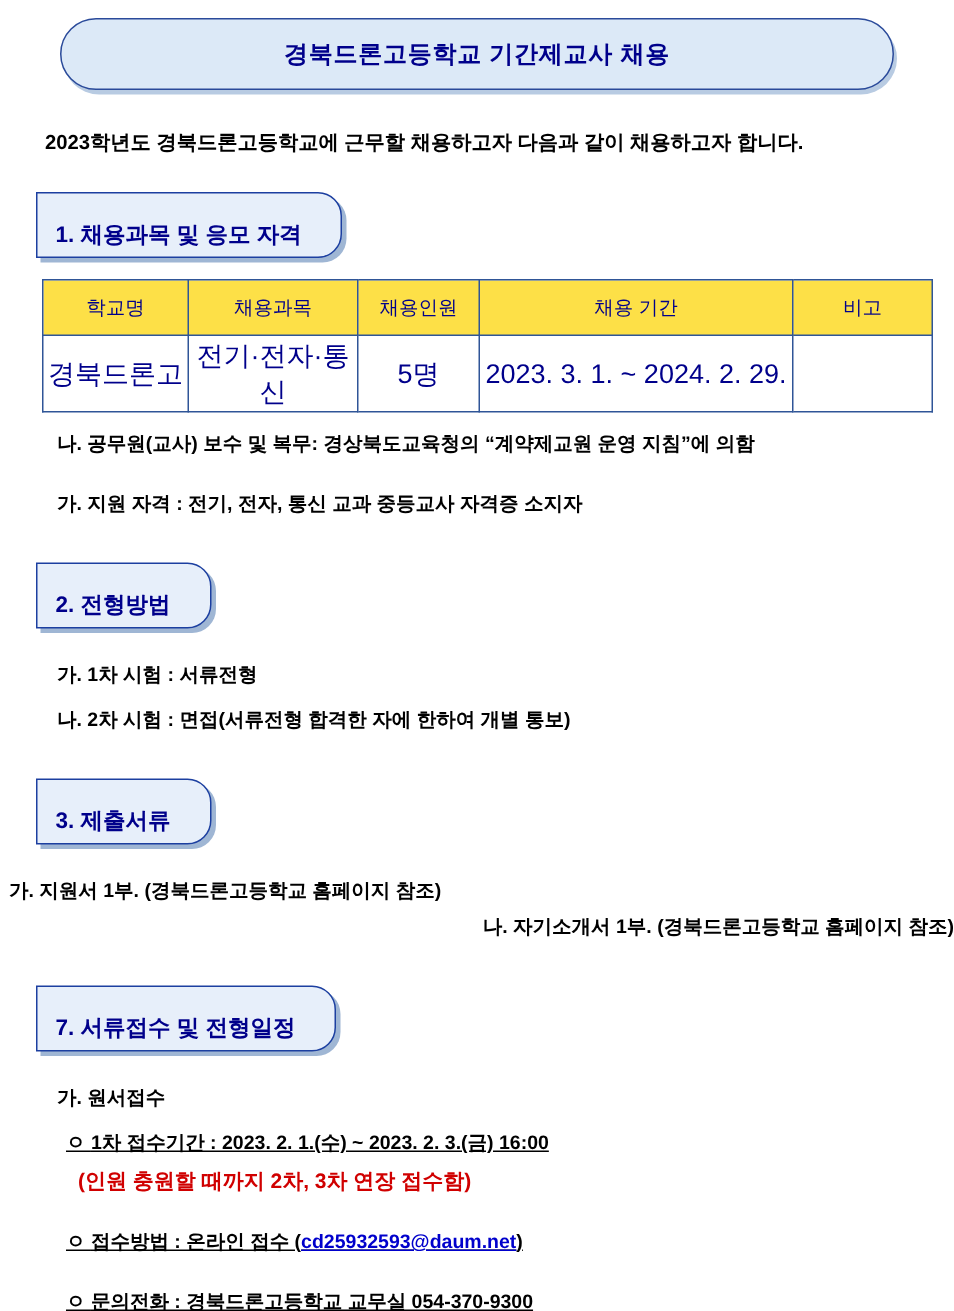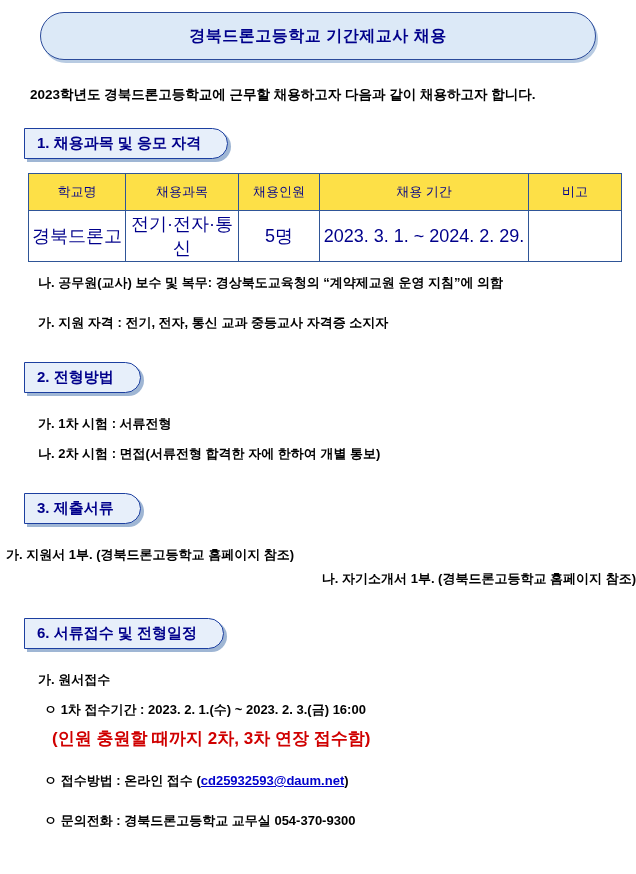--- a/index.html
+++ b/index.html
@@ -51,21 +51,21 @@
   }
 
   
   .section-head {
     position: relative;
     display: inline-block;
     margin-left: 24px;
     border: 1.5px solid #1c3fa0;
     border-radius: 0 16px 16px 0;
     background: #e7effa;
-    padding: 5px 26px 5px 12px;
+    padding: 18px 26px 5px 12px;
     box-shadow: 3px 3px 0 #9fb6d4;
   }
   .section-head .sec-text {
     font-size: 15px;
     font-weight: bold;
     color: #00008b;
   }
   .sec-wrap { margin-top: 24px; }
 
   
@@ -101,29 +101,29 @@
 
   
   .line {
     font-size: 13px;
     font-weight: bold;
     color: #000000;
     margin-top: 12px;
   }
   .indent-1 { margin-left: 38px; }
   .indent-0 { margin-left: 6px; }
-  .indent-2 { margin-left: 44px; }
+  .indent-2 { margin-left: 44px; text-decoration: underline; }
   .indent-3 { margin-left: 52px; }
 
   .tight { margin-top: 6px; text-align: right; }
 
   .red-bold {
     color: #d00000;
     font-weight: bold;
-    font-size: 17px;
+    font-size: 14px;
   }
   .link {
     color: #0000cc;
     text-decoration: underline;
   }
   .bullet-o::before {
     content: "ㅇ ";
   }
   .gap-lg { margin-top: 22px; }
   .gap-xl { margin-top: 30px; }
@@ -183,21 +183,21 @@
   <div class="sec-wrap gap-xl">
     <div class="section-head">
       <span class="sec-text">3. 제출서류</span>
     </div>
     <div class="line indent-0 gap-lg">가. 지원서 1부. (경북드론고등학교 홈페이지 참조)</div>
     <div class="line indent-0 tight">나. 자기소개서 1부. (경북드론고등학교 홈페이지 참조)</div>
   </div>
 
   <div class="sec-wrap gap-xl">
     <div class="section-head">
-      <span class="sec-text">6. 서류접수 및 전형일정</span>
+      <span class="sec-text">7. 서류접수 및 전형일정</span>
     </div>
 
     <div class="line indent-1 gap-lg">가. 원서접수</div>
 
     <div class="line indent-2">
       <span class="bullet-o"></span><span>1차 접수기간 : 2023. 2. 1.(수)  ~  2023. 2. 3.(금) 16:00</span>
     </div>
 
     <div class="line indent-3 gap-sm">
       <span class="red-bold">(인원 충원할 때까지 2차, 3차 연장 접수함)</span>

